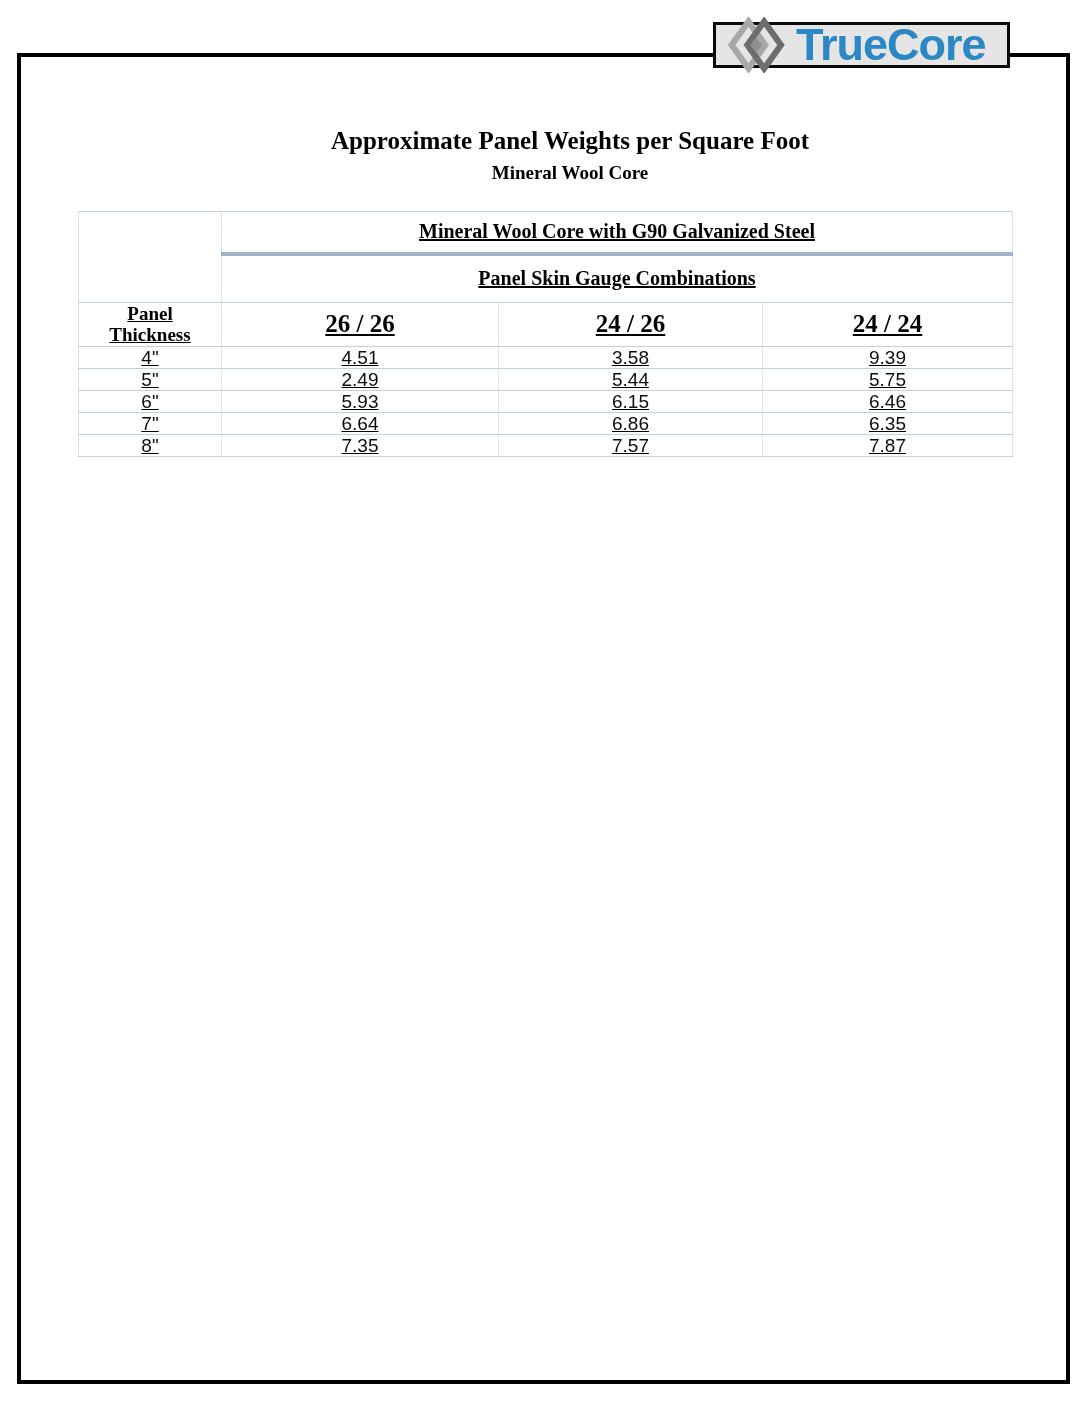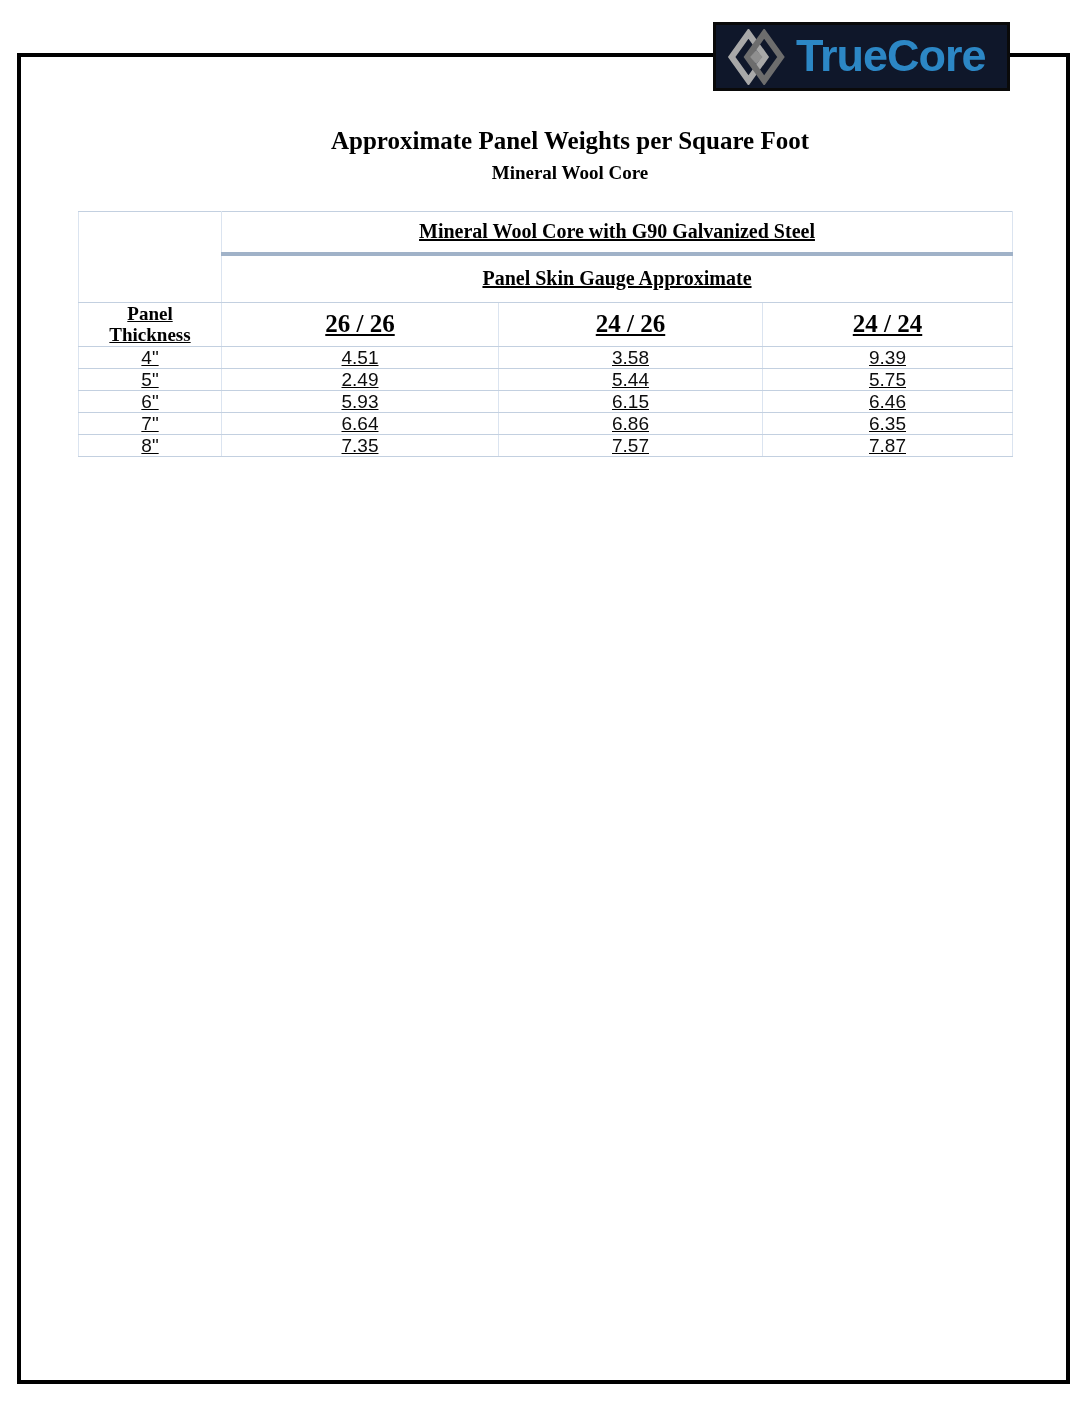--- a/index.html
+++ b/index.html
@@ -14,24 +14,24 @@
   .page-frame {
     position:absolute;
     left:17px; top:53px;
     width:1053px; height:1331px;
     box-sizing:border-box;
     border:4px solid #000000;
   }
   .logo-box {
     position:absolute;
     left:713px; top:22px;
-    width:297px; height:69px;
+    width:297px; height:46px;
     box-sizing:border-box;
     border:3px solid #0a0a0a;
-    background:#0f172a;
+    background:#e5e5e5;
     z-index:2;
     display:flex;
     align-items:center;
   }
   .logo-icon { margin-left:6px; flex:0 0 auto; }
   .brand-text {
     font-family:"Liberation Sans", sans-serif;
     font-weight:bold;
     font-size:45px;
     letter-spacing:-1px;
@@ -128,21 +128,21 @@
       <col style="width:277px">
       <col style="width:264px">
       <col style="width:250px">
     </colgroup>
     <tbody>
       <tr class="group-header-row">
         <td class="corner-cell" rowspan="2"></td>
         <td class="group-header-cell" colspan="3">Mineral Wool Core with G90 Galvanized Steel</td>
       </tr>
       <tr class="sub-header-row">
-        <td class="sub-header-cell" colspan="3">Panel Skin Gauge Approximate</td>
+        <td class="sub-header-cell" colspan="3">Panel Skin Gauge Combinations</td>
       </tr>
       <tr class="col-header-row">
         <th class="row-header-cell">Panel
 Thickness</th>
         <th class="col-header-cell">26 / 26</th>
         <th class="col-header-cell">24 / 26</th>
         <th class="col-header-cell">24 / 24</th>
       </tr>
       <tr class="data-row">
         <td class="thickness-cell">4"</td>

